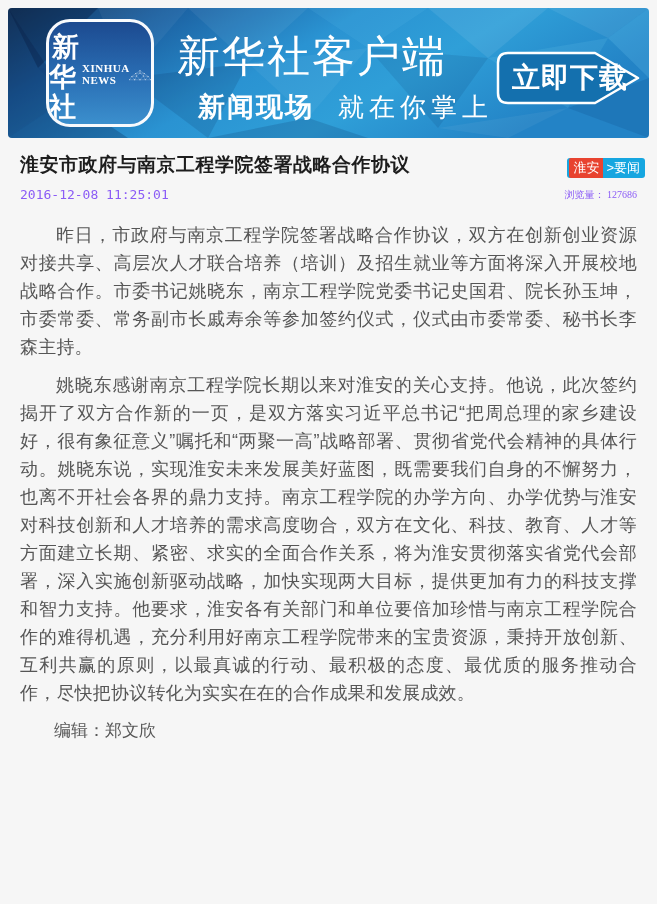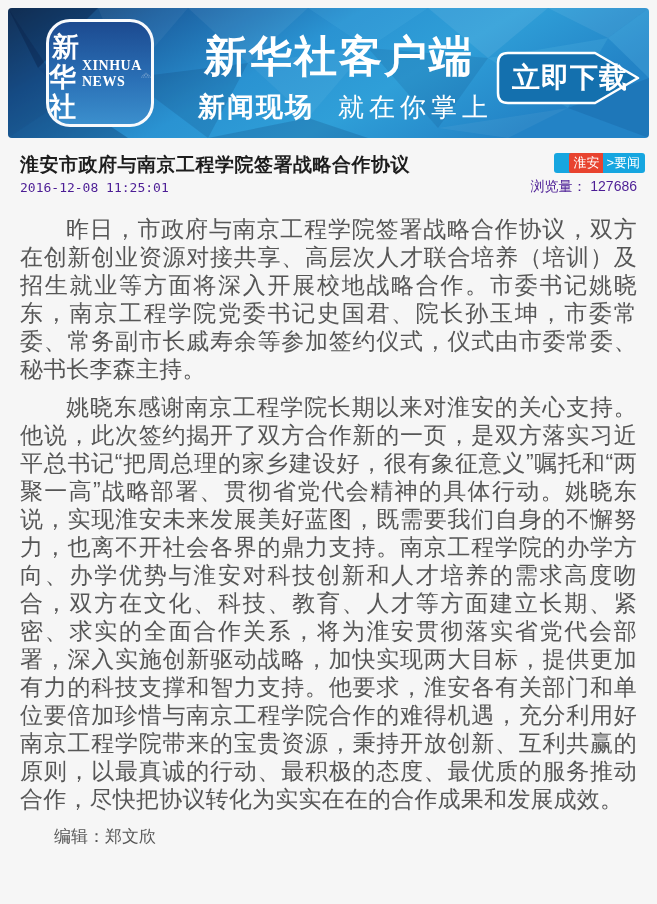--- a/index.html
+++ b/index.html
@@ -33,27 +33,27 @@
     background: linear-gradient(180deg, #1c4a90 0%, #2a6fb5 55%, #3b8fcd 100%);
     display: flex; flex-direction: row; align-items: center;
     overflow: hidden;
   }
   .app-logo-cn {
     color: #fff; font-weight: 700; font-size: 27px; letter-spacing: 3px;
     margin-top: 10px; line-height: 1.1; text-indent: 3px;
   }
   .app-logo-en {
     color: #fff; font-family: "Liberation Serif", "DejaVu Serif", serif;
-    font-weight: 700; font-size: 14px; letter-spacing: 0.5px; margin-top: 1px;
+    font-weight: 700; font-size: 11px; letter-spacing: 0.5px; margin-top: 1px;
   }
   .app-logo-dome { margin-top: 3px; }
 
   .banner-app-title {
-    position: absolute; left: 196px; top: 20px;
-    color: #fff; font-size: 43px; font-weight: 700; letter-spacing: 2px;
+    position: absolute; left: 169px; top: 20px;
+    color: #fff; font-size: 43px; font-weight: 400; letter-spacing: 2px;
     white-space: nowrap;
   }
   .banner-tagline {
     position: absolute; left: 190px; top: 81px;
     color: #fff; white-space: nowrap; display: flex; align-items: baseline;
   }
   .tagline-bold { font-size: 27px; font-weight: 800; letter-spacing: 2px; text-align: right; }
   .tagline-rest { font-size: 26px; font-weight: 400; letter-spacing: 5px; margin-left: 24px; text-align: right; }
 
   .download-btn {
@@ -64,52 +64,53 @@
   .download-btn svg { position: absolute; inset: 0; }
   .download-btn .label {
     position: absolute; left: 18px; top: 0;
     line-height: 56px; color: #fff; font-size: 28px; font-weight: 700; letter-spacing: 1px;
   }
 
   
   .article { padding: 0 20px; }
   .title-row {
     margin-top: 14px;
-    display: flex; justify-content: space-between; align-items: flex-start;
+    display: flex; justify-content: space-between; align-items: flex-end;
   }
   .article-title {
     font-size: 19px; font-weight: 700; color: #1d1d1d; line-height: 26px;
     letter-spacing: 0.5px;
   }
   .channel-badge {
     flex: none;
     display: inline-flex; align-items: stretch;
     background: #16a6e0; border-radius: 3px; overflow: hidden;
     margin-top: 1px; margin-right: -8px;
     font-size: 13px; line-height: 20px; color: #fff;
-    padding-left: 15px;
+    padding-left: 2px;
     cursor: pointer;
   }
   .badge-region { background: #e8432f; padding: 0 4px; border-radius: 2px 0 0 2px; }
   .badge-sep { padding-left: 1px; }
   .badge-channel { padding: 0 5px 0 0; }
   .channel-badge .blue-part { padding-left: 2px; display: inline-flex; }
 
   .meta-row {
+    margin-top: 9px;
     display: flex; justify-content: space-between; align-items: center;
-    color: #4c1d95;
+    color: #8b5cf6;
   }
   .publish-time { font-family: "DejaVu Sans Mono", monospace; font-size: 13px; }
-  .views { font-size: 14px; }
+  .views { font-size: 10px; font-family: Liberation Serif, serif; }
 
   
   .article-body { margin-top: 19px; }
   .article-body p {
     color: #565656;
-    font-size: 23px;
+    font-size: 18px;
     line-height: 28px;
     text-align: justify;
     text-indent: 2em;
     margin-bottom: 10px;
     letter-spacing: 0.2px;
   }
   .editor-line {
     color: #565656; font-size: 17px; line-height: 28px;
     text-indent: 2em; margin-top: 8px;
   }

